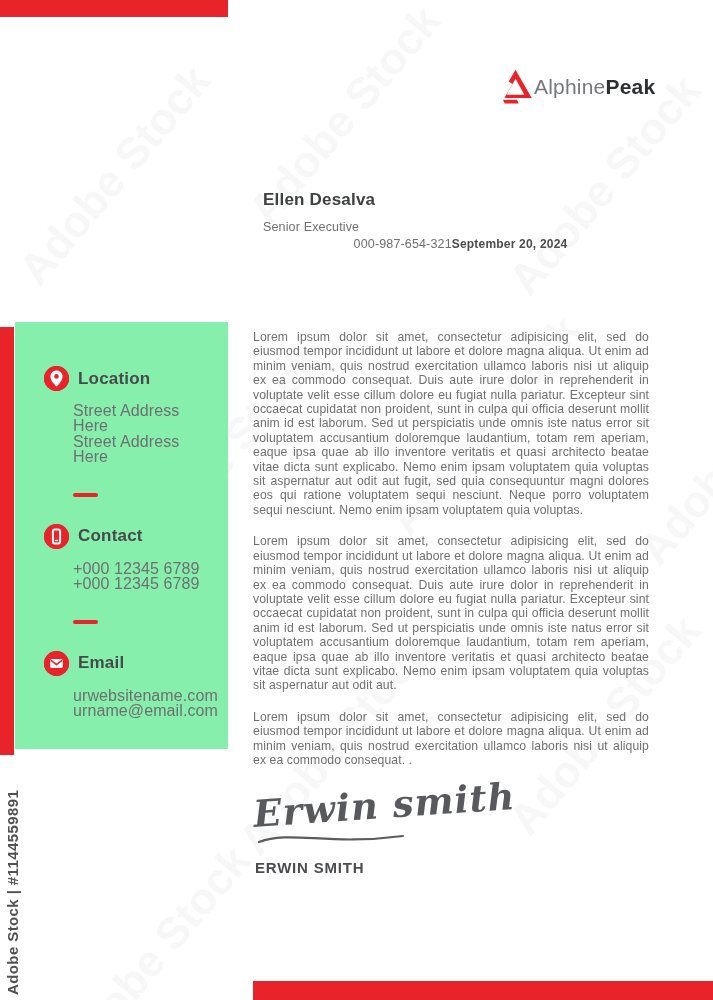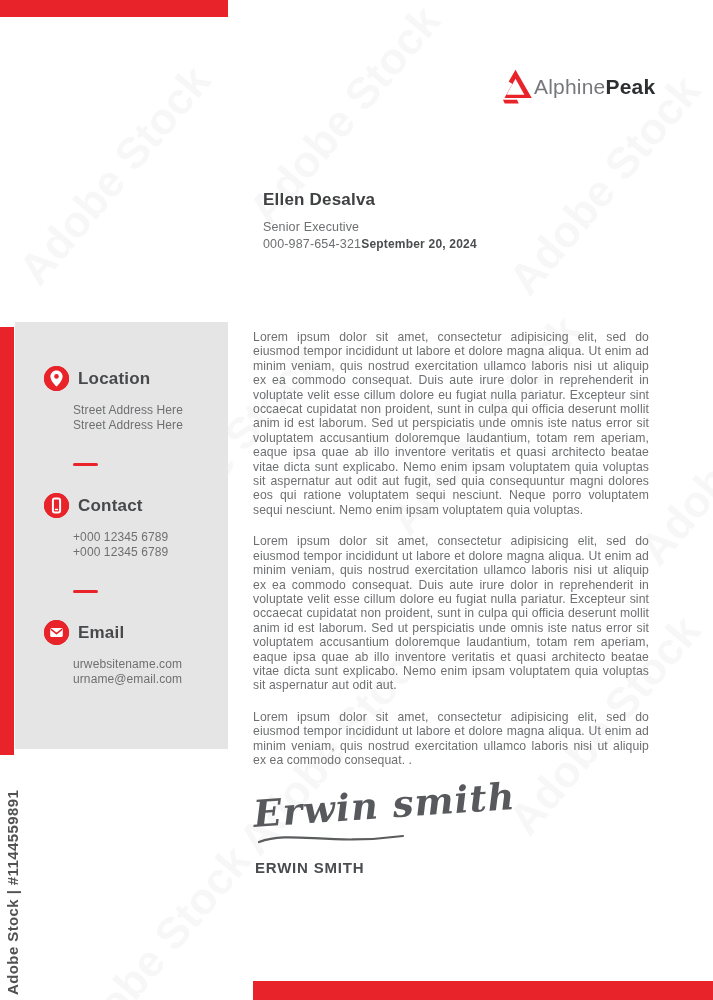--- a/index.html
+++ b/index.html
@@ -68,49 +68,49 @@
   }
   .header-name {
     font-size: 17px; font-weight: 700; color: #3f4042;
     letter-spacing: 0.2px; margin-bottom: 9px;
   }
   .header-line {
     font-size: 12.5px; color: #6e6f71; line-height: 17.2px;
     letter-spacing: 0.15px;
   }
   .header-last-row {
-    display: flex; justify-content: flex-start; align-items: baseline;
+    display: flex; justify-content: center; align-items: baseline;
   }
   .header-date {
     font-size: 12px; font-weight: 700; color: #4c4d4f; letter-spacing: 0.2px;
   }
 
   
   .side-accent {
     position: absolute; left: 0; top: 327px;
     width: 14px; height: 428px; background: #e8232a;
   }
   .side-panel {
     position: absolute; left: 15px; top: 322px;
     width: 213px; height: 427px;
-    background: #e5e5e5;
+    background: #86efac;
     padding: 44px 20px 0 29px;
   }
   .side-head { display: flex; align-items: center; gap: 9px; }
   .side-icon {
     width: 25px; height: 25px; border-radius: 50%;
     background: #e8232a; flex: 0 0 auto;
   }
   .side-icon svg { width: 25px; height: 25px; display: block; }
   .side-title {
     font-size: 17px; font-weight: 700; color: #48494b; letter-spacing: 0.2px;
   }
   .side-lines {
     margin: 12px 0 0 29px;
-    font-size: 12px; color: #6e6f71; line-height: 15.3px;
+    font-size: 16px; color: #6e6f71; line-height: 15.3px;
     letter-spacing: 0.1px;
   }
   .side-divider {
     width: 25px; height: 3.5px; border-radius: 2px;
     background: #e8232a;
     margin: 29px 0 27px 29px;
   }
 
   
   .body-text {

